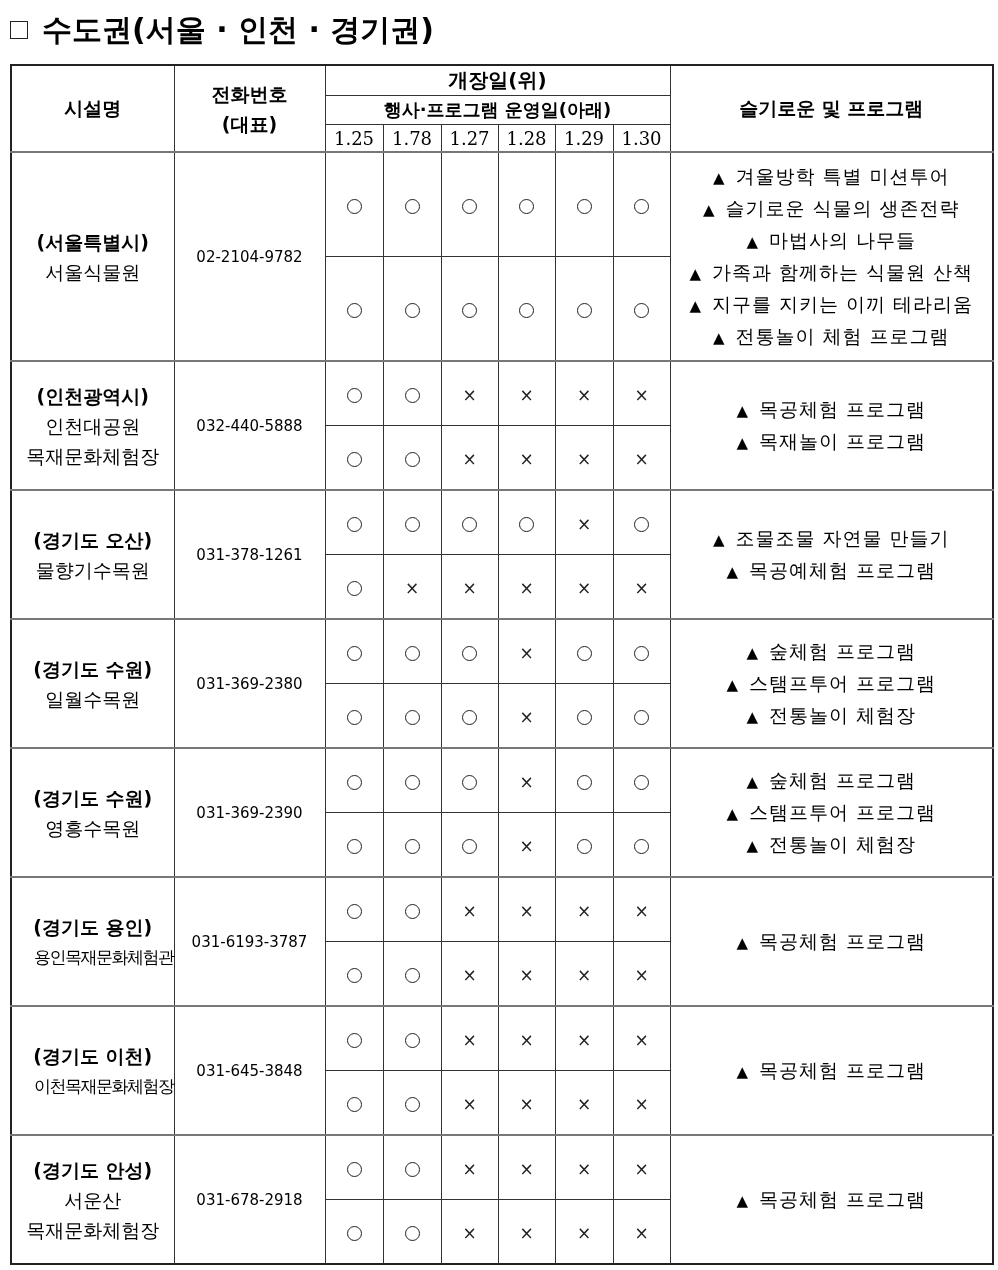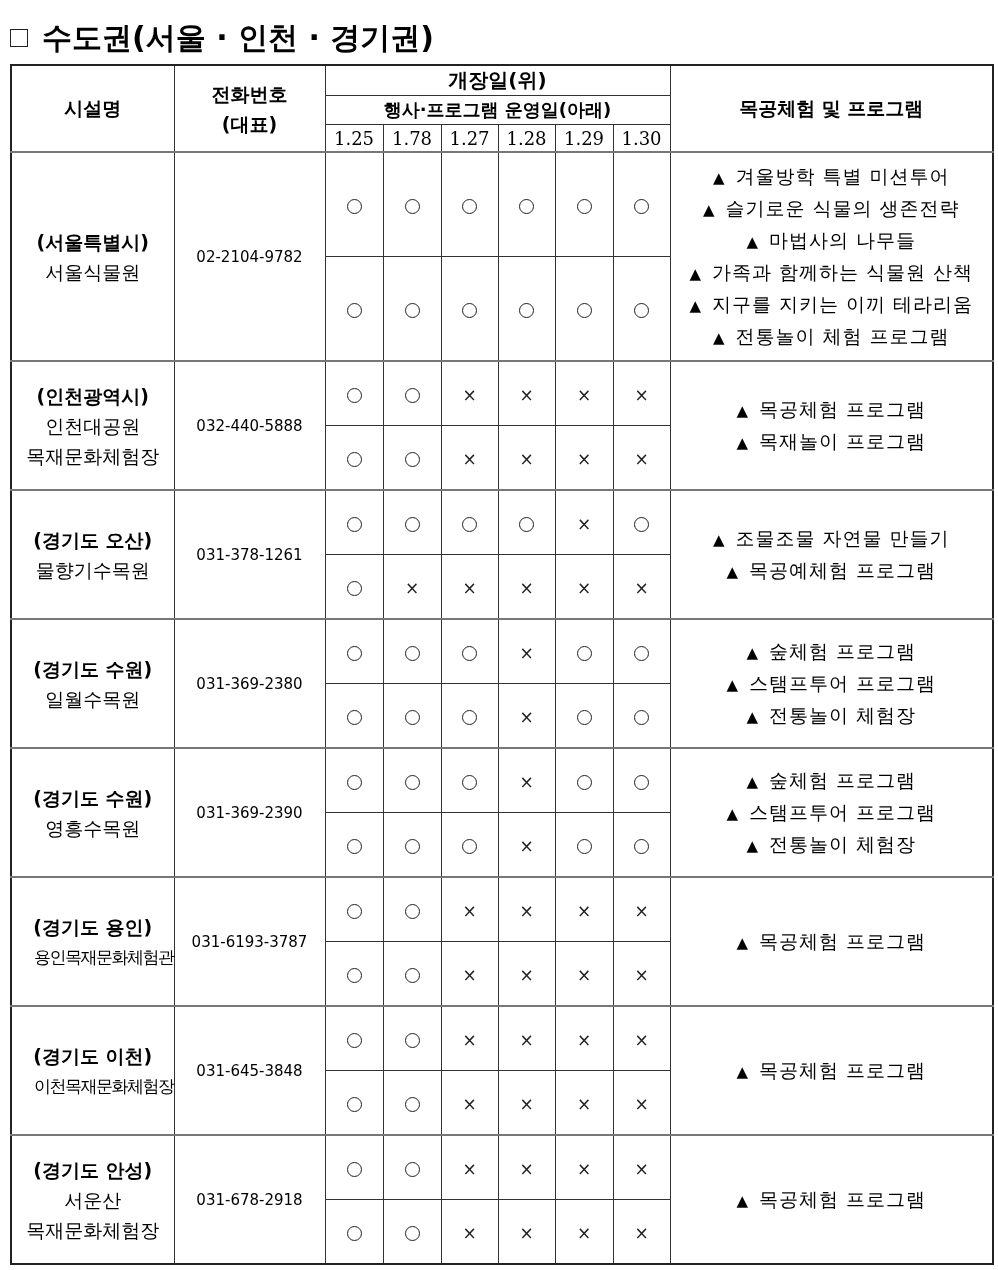--- a/index.html
+++ b/index.html
@@ -1,18 +1,18 @@
 <!DOCTYPE html>
 <html><head>
 <meta charset="utf-8">
 <style>
   html, body { margin: 0; padding: 0; background: #ffffff; }
   body { width: 998px; height: 1270px; position: relative; overflow: hidden;
          font-family: "DejaVu Sans", "Liberation Sans", sans-serif; color: #000; }
-  .title { position: absolute; left: 10px; top: 16px; height: 44px; display: flex; align-items: center;
+  .title { position: absolute; left: 10px; top: 8px; height: 44px; display: flex; align-items: center;
            font-size: 30px; font-weight: bold; letter-spacing: 0px; }
   .title .box { display: inline-block; width: 18px; height: 18px; border: 1.5px solid #222; margin-right: 14px; box-sizing: border-box; }
   table.sched { position: absolute; left: 10px; top: 64px; width: 982px; border-collapse: collapse;
                 table-layout: fixed; border: 2px solid #222; }
   table.sched td, table.sched th { border: 1px solid #333; padding: 0; text-align: center; vertical-align: middle; }
   th { font-weight: bold; font-size: 19px; }
   th.date { font-weight: normal; font-family: "DejaVu Serif", "Liberation Serif", serif; font-size: 18px; height: 26px; }
   th.h1 { height: 29px; font-size: 20px; }
   th.h2 { height: 28px; font-size: 18px; }
   tbody tr.grpfirst td { border-top: 2px solid #777; }
@@ -50,21 +50,21 @@
     <col style="width:323px">
   </colgroup>
   <thead>
     <tr>
       <th rowspan="3">시설명</th>
       <th rowspan="3">
         <span style="display:block;line-height:30px">전화번호</span>
         <span style="display:block;line-height:30px">(대표)</span>
       </th>
       <th colspan="6" class="h1">개장일(위)</th>
-      <th rowspan="3">목공체험 및 프로그램</th>
+      <th rowspan="3">슬기로운 및 프로그램</th>
     </tr>
     <tr>
       <th colspan="6" class="h2">행사·프로그램 운영일(아래)</th>
     </tr>
     <tr>
       <th class="date">1.25</th>
       <th class="date">1.78</th>
       <th class="date">1.27</th>
       <th class="date">1.28</th>
       <th class="date">1.29</th>

